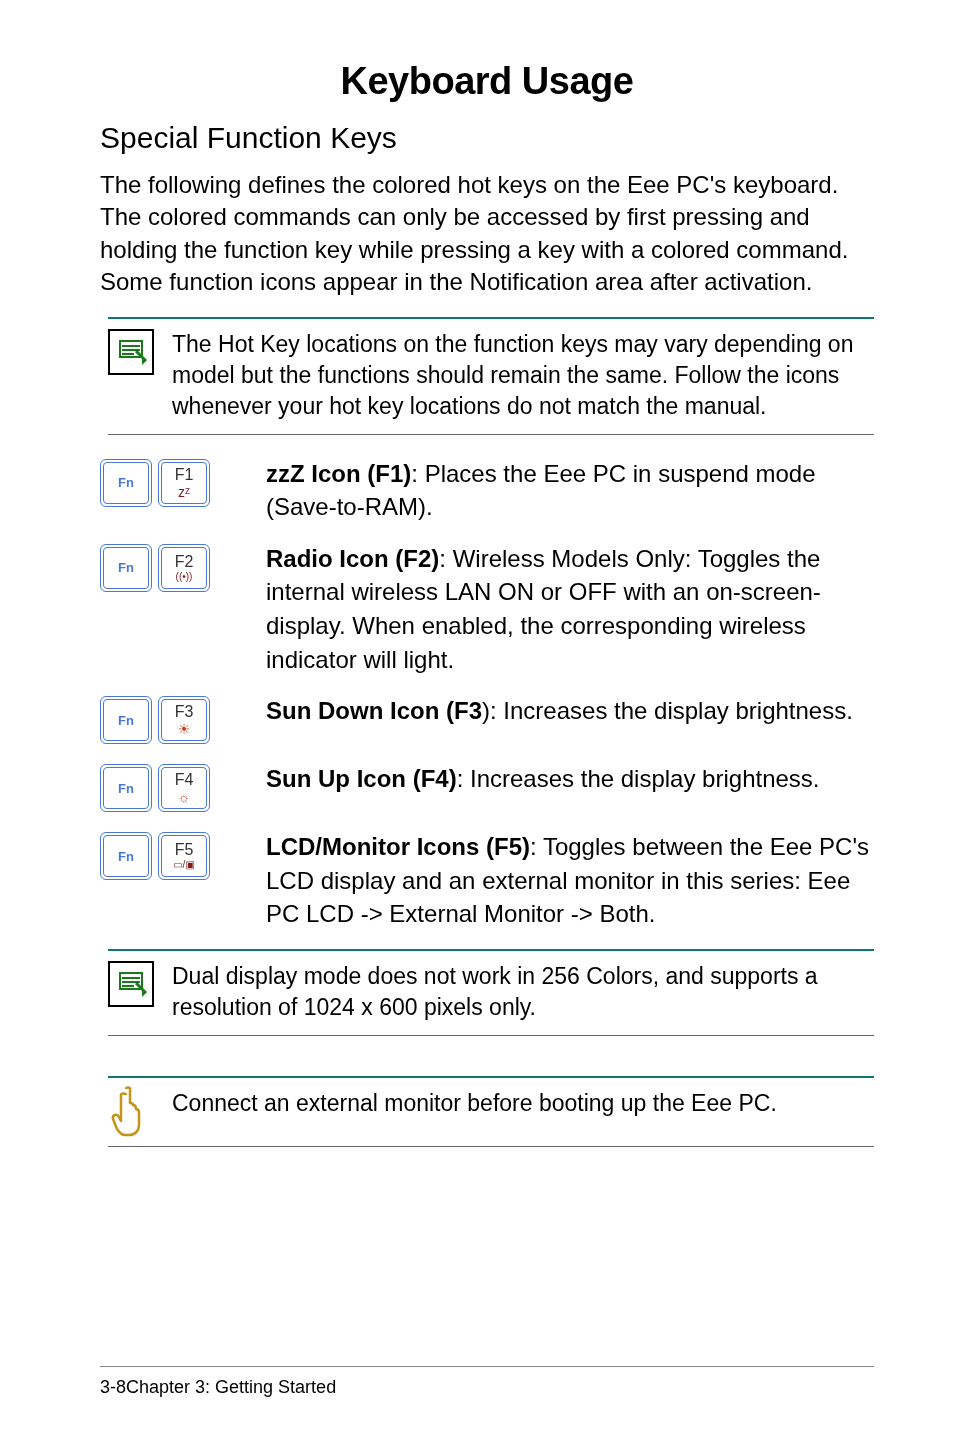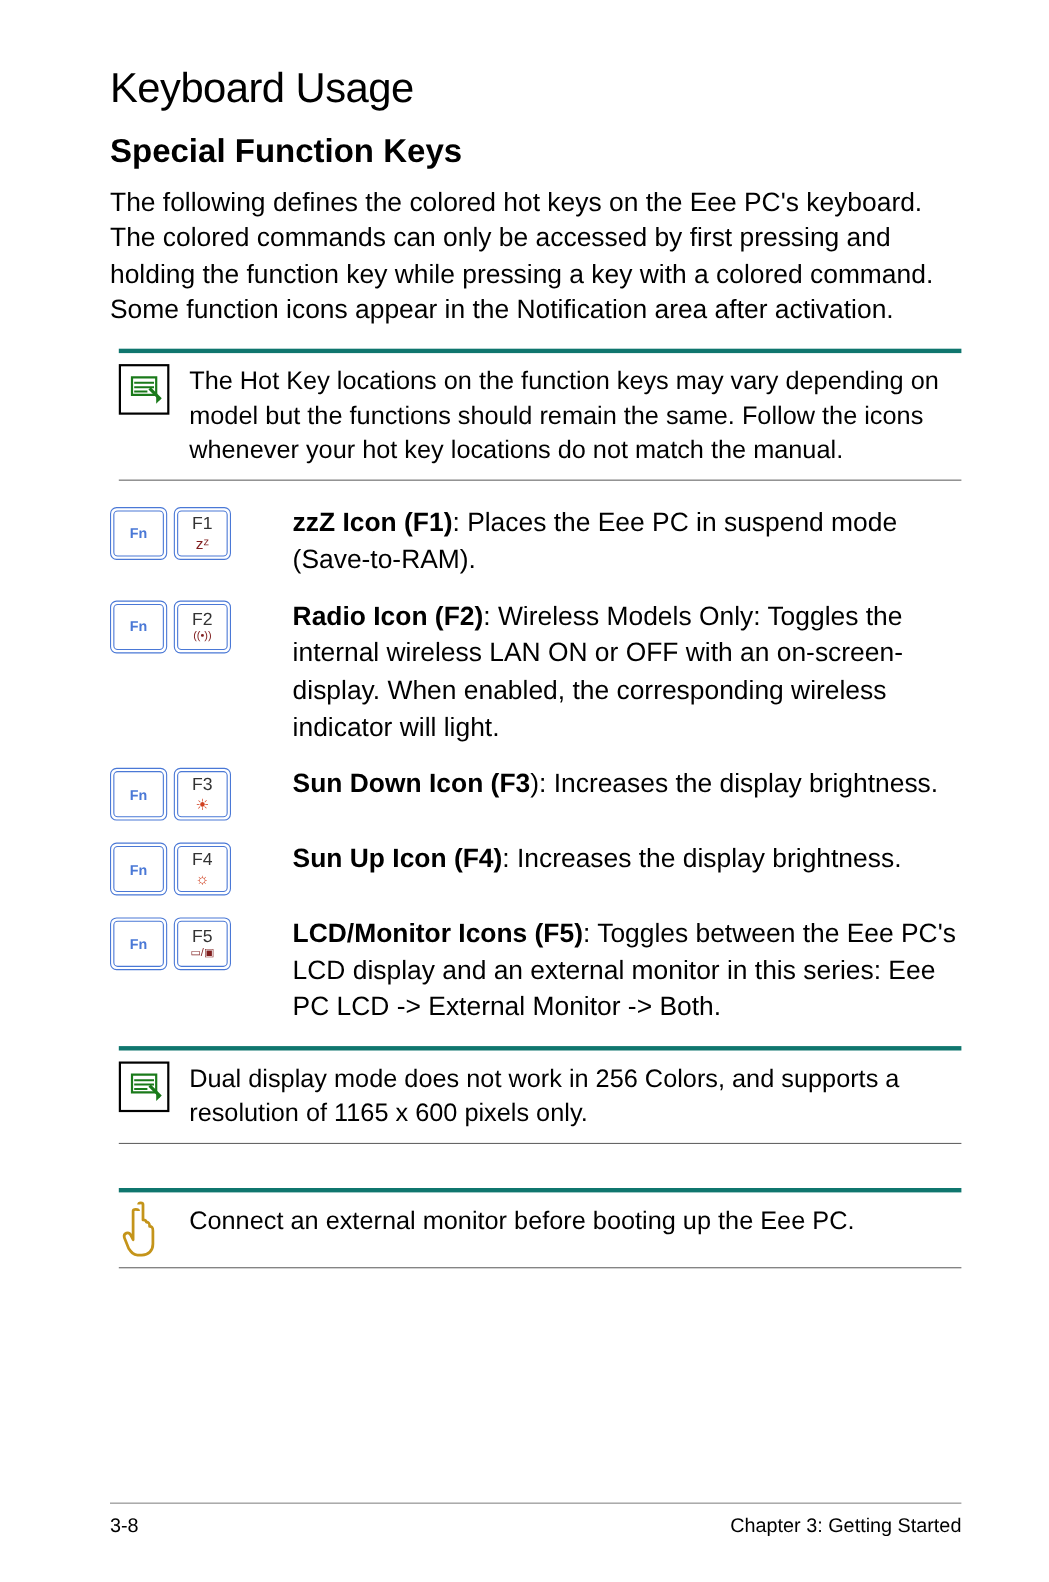--- a/index.html
+++ b/index.html
@@ -1,34 +1,34 @@
 <!DOCTYPE html>
 <html><head>
 <meta charset="utf-8">
 <style>
   * { box-sizing: border-box; margin: 0; padding: 0; }
   html, body { width: 954px; height: 1438px; background: #fff; font-family: "Segoe UI", "Helvetica Neue", Arial, sans-serif; color: #000; }
   .page { padding: 60px 80px 40px 100px; display: flex; flex-direction: column; height: 100%; }
-  h1 { font-size: 38px; font-weight: 400; margin-bottom: 18px; letter-spacing: -0.5px; }
-  h2 { font-size: 30px; font-weight: 700; margin-bottom: 14px; }
+  h1 { font-size: 38px; font-weight: 700; margin-bottom: 18px; letter-spacing: -0.5px; text-align: center; }
+  h2 { font-size: 30px; font-weight: 400; margin-bottom: 14px; }
   p.intro { font-size: 24px; line-height: 1.35; margin-bottom: 18px; }
-  .note-block { display: flex; align-items: flex-start; gap: 18px; border-top: 4px solid #0f766e; border-bottom: 1px solid #666; padding: 10px 0 12px 0; margin-bottom: 22px; margin-left: 8px; }
+  .note-block { display: flex; align-items: flex-start; gap: 18px; border-top: 2px solid #0f766e; border-bottom: 1px solid #666; padding: 10px 0 12px 0; margin-bottom: 22px; margin-left: 8px; }
   .note-block .icon-box { flex: 0 0 46px; height: 46px; border: 2.5px solid #000; display: flex; align-items: center; justify-content: center; }
   .note-block .msg { font-size: 23px; line-height: 1.35; }
   .fn-row { display: flex; align-items: flex-start; gap: 36px; margin-bottom: 18px; }
   .keycombo { flex: 0 0 130px; display: flex; gap: 6px; align-items: flex-start; margin-top: 2px; }
   .key-outer { border: 1.5px solid #4a78d6; border-radius: 6px; padding: 2px; }
   .key-inner { border: 1.5px solid #4a78d6; border-radius: 4px; width: 46px; height: 42px; display: flex; flex-direction: column; align-items: center; justify-content: center; font-size: 13px; color: #4a78d6; line-height: 1; }
   .key-inner.fn { font-weight: 600; }
   .key-inner .top { font-size: 16px; color: #333; margin-bottom: 2px; }
   .key-inner .glyph { font-size: 14px; color: #7f1d1d; }
   .fn-desc { font-size: 24px; line-height: 1.4; }
   .fn-desc .lead { font-weight: 700; }
   .spacer { flex: 1; }
-  .footer { display: flex; justify-content: space-between; font-size: 18px; border-top: 1px solid #888; padding-top: 10px; margin-top: 20px; }
+  .footer { display: flex; font-size: 18px; border-top: 1px solid #888; padding-top: 10px; margin-top: 20px; }
   svg { display: block; }
 </style>
 </head>
 <body>
 
 <div class="page">
   <h1>Keyboard Usage</h1>
   <h2>Special Function Keys</h2>
   <p class="intro">The following defines the colored hot keys on the Eee PC's keyboard. The colored commands can only be accessed by first pressing and holding the function key while pressing a key with a colored command. Some function icons appear in the Notification area after activation.</p>
 
@@ -131,21 +131,21 @@
 
   <div class="note-block">
     <div class="icon-box">
       <svg width="34" height="34" viewBox="0 0 34 34">
         <path d="M6 6 L28 6 L28 22 L6 22 Z" fill="none" stroke="#1a7a1a" stroke-width="2"></path>
         <path d="M8 11 L26 11 M8 15 L26 15 M8 19 L20 19" stroke="#1a7a1a" stroke-width="1.8"></path>
         <path d="M22 16 L32 26" stroke="#1a7a1a" stroke-width="3"></path>
         <path d="M28 30 L32 26 L28 22" fill="#1a7a1a"></path>
       </svg>
     </div>
-    <div class="msg">Dual display mode does not work in 256 Colors, and supports a resolution of 1165 x 600 pixels only.</div>
+    <div class="msg">Dual display mode does not work in 256 Colors, and supports a resolution of 1024 x 600 pixels only.</div>
   </div>
 
   <div class="note-block" style="margin-top:18px">
     <div class="icon-box" style="border:none">
       <svg width="46" height="52" viewBox="0 0 46 52">
         <path d="M18 4 C18 2 22 2 22 4 L22 18 C22 18 25 18 25 20 C28 20 28 22 28 24 C31 24 31 26 31 28 L31 40 C31 46 27 50 21 50 L17 50 C13 50 11 47 9 44 L5 34 C4 30 9 28 11 32 L13 36 L13 10 C13 8 18 8 18 10" fill="none" stroke="#c4941a" stroke-width="2.5" stroke-linejoin="round"></path>
       </svg>
     </div>
     <div class="msg">Connect an external monitor before booting up the Eee PC.</div>
   </div>

